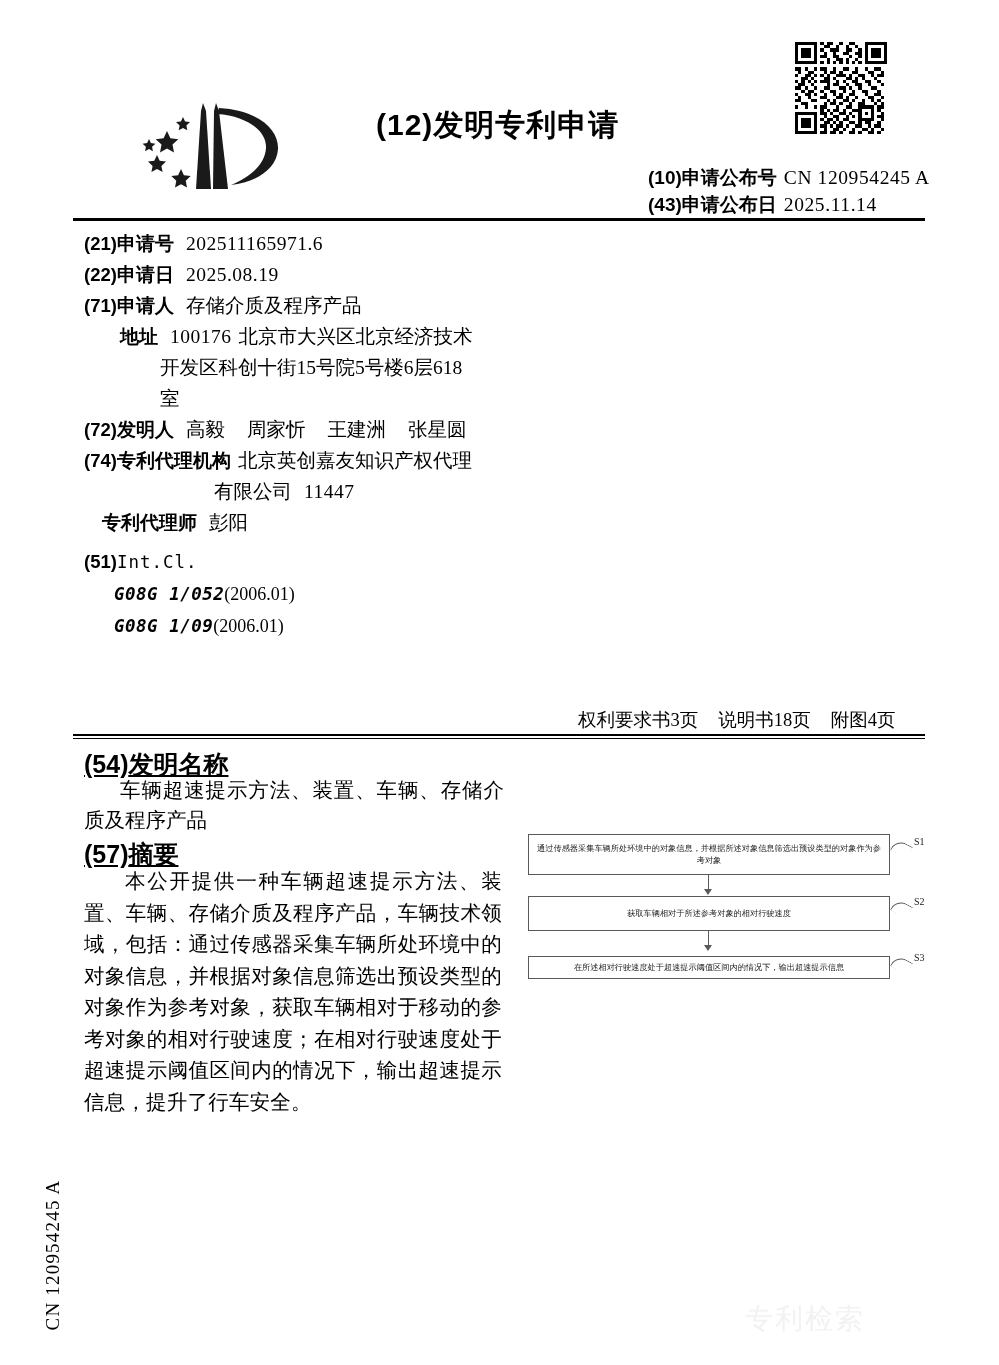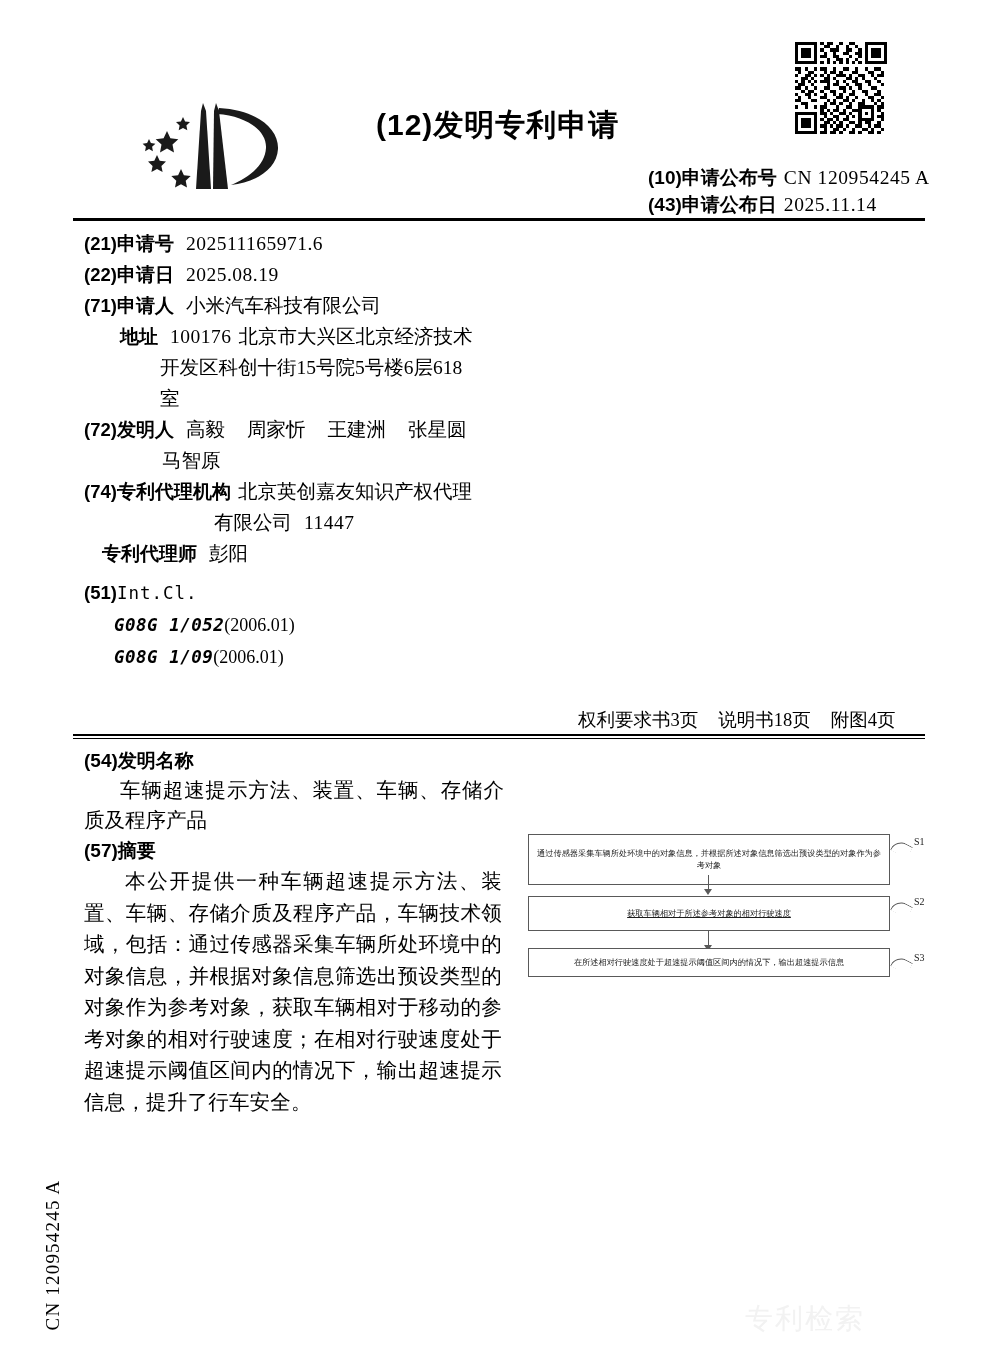--- a/index.html
+++ b/index.html
@@ -161,22 +161,23 @@
     font-size: 18.5px;
     white-space: nowrap;
   }
   .page-counts span { margin-right: 20px; }
 
   
   .sec-head {
     position: absolute;
     font-family: "Liberation Sans", sans-serif;
     font-weight: bold;
-    font-size: 19px;
-    white-space: nowrap;
+    font-size: 25px;
+    white-space: nowrap;
+    text-decoration: underline;
   }
   #title-head { left: 84px; top: 748px; }
   #abs-head { left: 84px; top: 838px; }
 
   .title-body {
     position: absolute;
     left: 84px;
     top: 775px;
     width: 420px;
     font-size: 20.5px;
@@ -214,23 +215,23 @@
     display: flex;
     align-items: center;
     justify-content: center;
     text-align: center;
     font-size: 8.2px;
     line-height: 12px;
     padding: 3px 5px;
     color: #1a1a1a;
     font-family: "Liberation Serif", "DejaVu Serif", serif;
   }
-  #fbox1 { top: 2px;  height: 51px; }
-  #fbox2 { top: 64px; height: 35px; text-decoration: underline; }
-  #fbox3 { top: 116px; height: 29px; font-family: Liberation Mono, monospace; }
+  #fbox1 { top: 2px;  height: 41px; }
+  #fbox2 { top: 64px; height: 35px; }
+  #fbox3 { top: 124px; height: 23px; font-family: Liberation Mono, monospace; }
 
   .fconn {
     position: absolute;
     left: 180px;
     width: 1px;
     background: #595959;
   }
   #fconn1 { top: 43px; height: 15px; }
   #fconn2 { top: 99px; height: 15px; }
   .farrow {
@@ -562,37 +563,34 @@
 
     <div class="row">
       <span class="code">(21)</span><span class="lab">申请号</span><span class="gap-m"></span><span class="val num">202511165971.6</span>
     </div>
 
     <div class="row">
       <span class="code">(22)</span><span class="lab">申请日</span><span class="gap-m"></span><span class="val num">2025.08.19</span>
     </div>
 
     <div class="row">
-      <span class="code">(71)</span><span class="lab">申请人</span><span class="gap-m"></span><span class="val">小米汽车科技有限公司</span>
+      <span class="code">(71)</span><span class="lab">申请人</span><span class="gap-m"></span><span class="val">存储介质及程序产品</span>
     </div>
     <div class="row indent-addr">
       <span class="lab">地址</span><span class="gap-m"></span><span class="val num">100176</span><span class="gap-s"></span><span class="val">北京市大兴区北京经济技术</span>
     </div>
     <div class="row indent-addr2">
       <span class="val">开发区科创十街15号院5号楼6层618</span>
     </div>
     <div class="row indent-addr2">
       <span class="val">室</span>
     </div>
 
     <div class="row">
       <span class="code">(72)</span><span class="lab">发明人</span><span class="gap-m"></span><span class="val">高毅</span><span class="gap-l"></span><span class="val">周家忻</span><span class="gap-l"></span><span class="val">王建洲</span><span class="gap-l"></span><span class="val">张星圆</span>
-    </div>
-    <div class="row indent-inv">
-      <span class="val">马智原</span>
     </div>
 
     <div class="row">
       <span class="code">(74)</span><span class="lab">专利代理机构</span><span class="gap-s"></span><span class="val">北京英创嘉友知识产权代理</span>
     </div>
     <div class="row indent-agency">
       <span class="val">有限公司</span><span class="gap-m"></span><span class="val num">11447</span>
     </div>
     <div class="row indent-agent">
       <span class="lab">专利代理师</span><span class="gap-m"></span><span class="val">彭阳</span>

